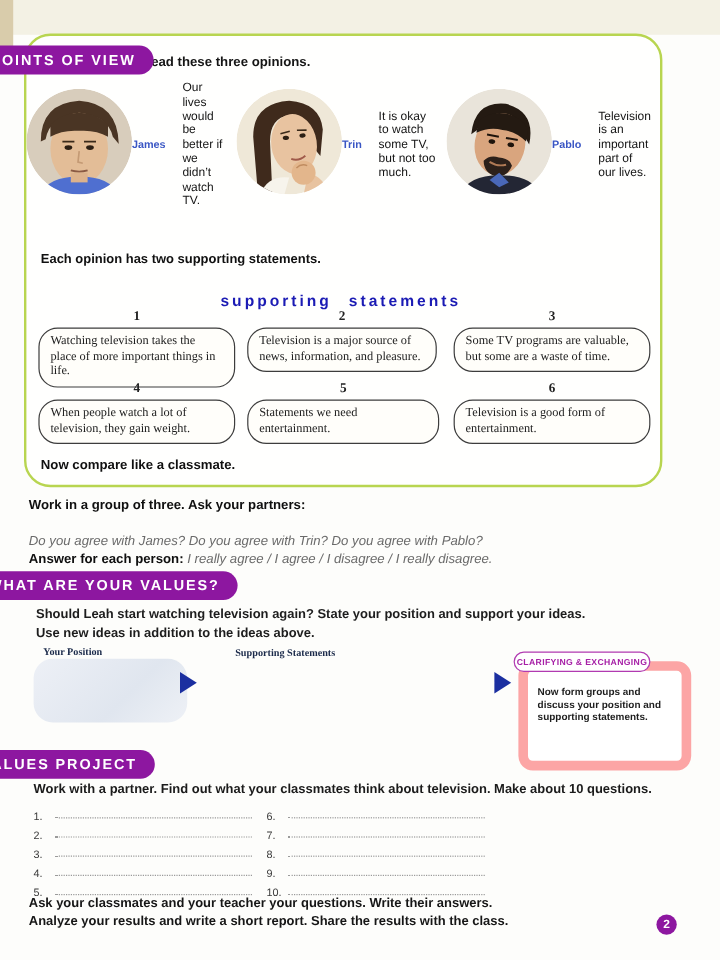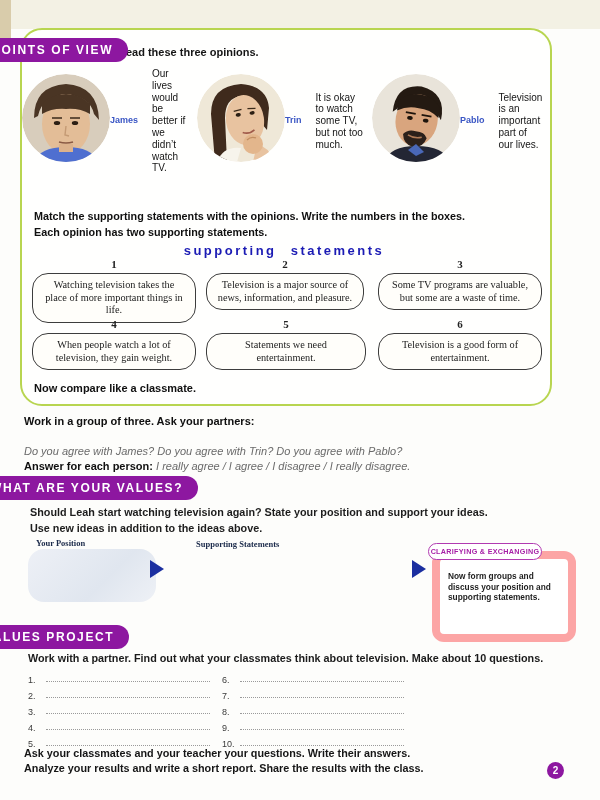--- a/index.html
+++ b/index.html
@@ -33,21 +33,21 @@
   .match-instr{position:absolute;left:34px;top:208px;width:505px;font-weight:bold;
         font-size:10.8px;line-height:1.5;color:#101010;}
 
   .supp-heading{position:absolute;left:20px;top:243px;width:528px;text-align:center;
         color:#1b1bb4;font-weight:bold;font-size:13px;letter-spacing:2.5px;word-spacing:8px;}
 
   .statement{position:absolute;}
   .st-num{text-align:center;font-family:"Liberation Serif",serif;font-weight:bold;
         font-size:11px;color:#222;margin-bottom:3px;}
   .st-box{border:1.5px solid #3d3d3d;border-radius:16px;padding:5px 9px;background:#fffefa;
-        font-family:"Liberation Serif",serif;font-size:10.3px;line-height:1.22;color:#1c1c1c;text-align:center;}
+        font-family:"Liberation Serif",serif;font-size:10.3px;line-height:1.22;color:#1c1c1c;}
   .st1{left:32px;top:258px;width:164px;}
   .st2{left:206px;top:258px;width:158px;}
   .st3{left:378px;top:258px;width:164px;}
   .st4{left:32px;top:318px;width:164px;}
   .st5{left:206px;top:318px;width:160px;}
   .st6{left:378px;top:318px;width:164px;}
 
   .compare-note{position:absolute;left:34px;top:382px;font-weight:bold;font-size:11px;color:#101010;}
 
   .group-block{position:absolute;left:24px;top:414px;width:520px;font-size:11px;line-height:1.42;}
@@ -173,21 +173,20 @@
           <path d="M12 88 Q18 72 44 72 Q72 72 78 88 Z" fill="#232634"></path>
           <path d="M36 76 L44 70 L52 78 L44 82 Z" fill="#4a68b8"></path>
         </svg>
       </div>
       <div class="person-name">Pablo</div>
       <div class="opinion">Television is an important part of our lives.</div>
     </div>
   </div>
 
   <div class="match-instr">
-    <div>Match the supporting statements with the opinions. Write the numbers in the boxes.</div>
     <div>Each opinion has two supporting statements.</div>
   </div>
 
   <div class="supp-heading">supporting statements</div>
 
   <div class="statement st1">
     <div class="st-num">1</div>
     <div class="st-box">Watching television takes the place of more important things in life.</div>
   </div>
   <div class="statement st2">

